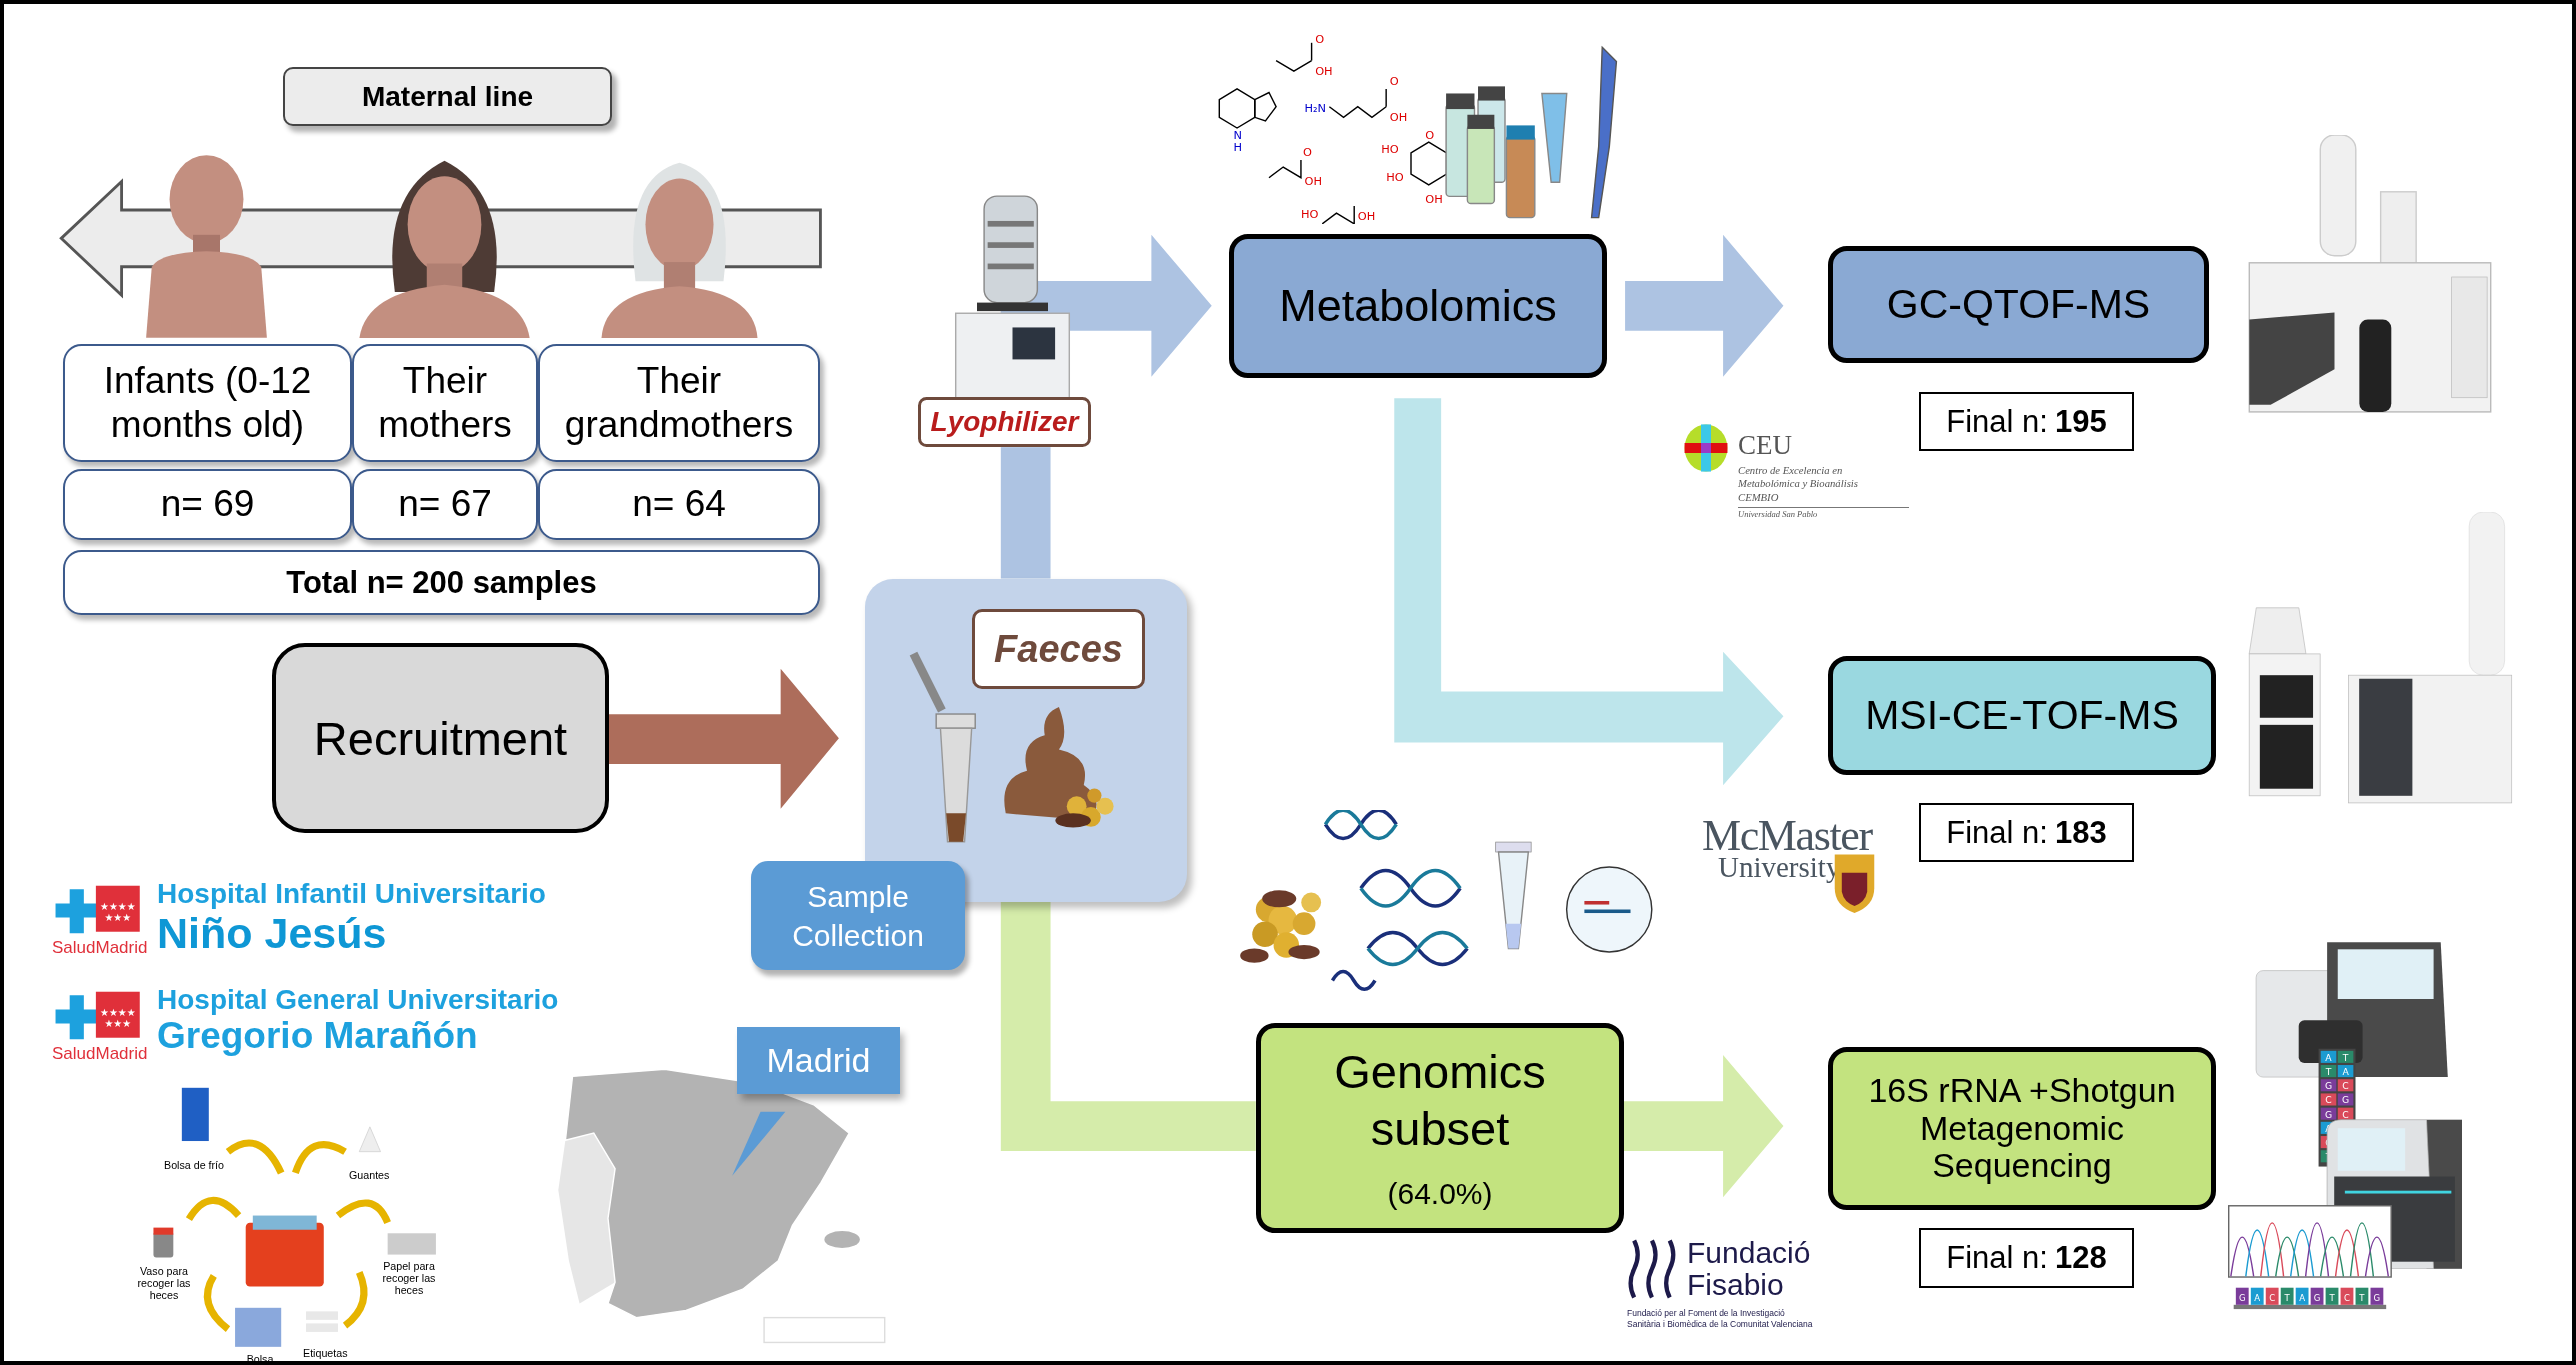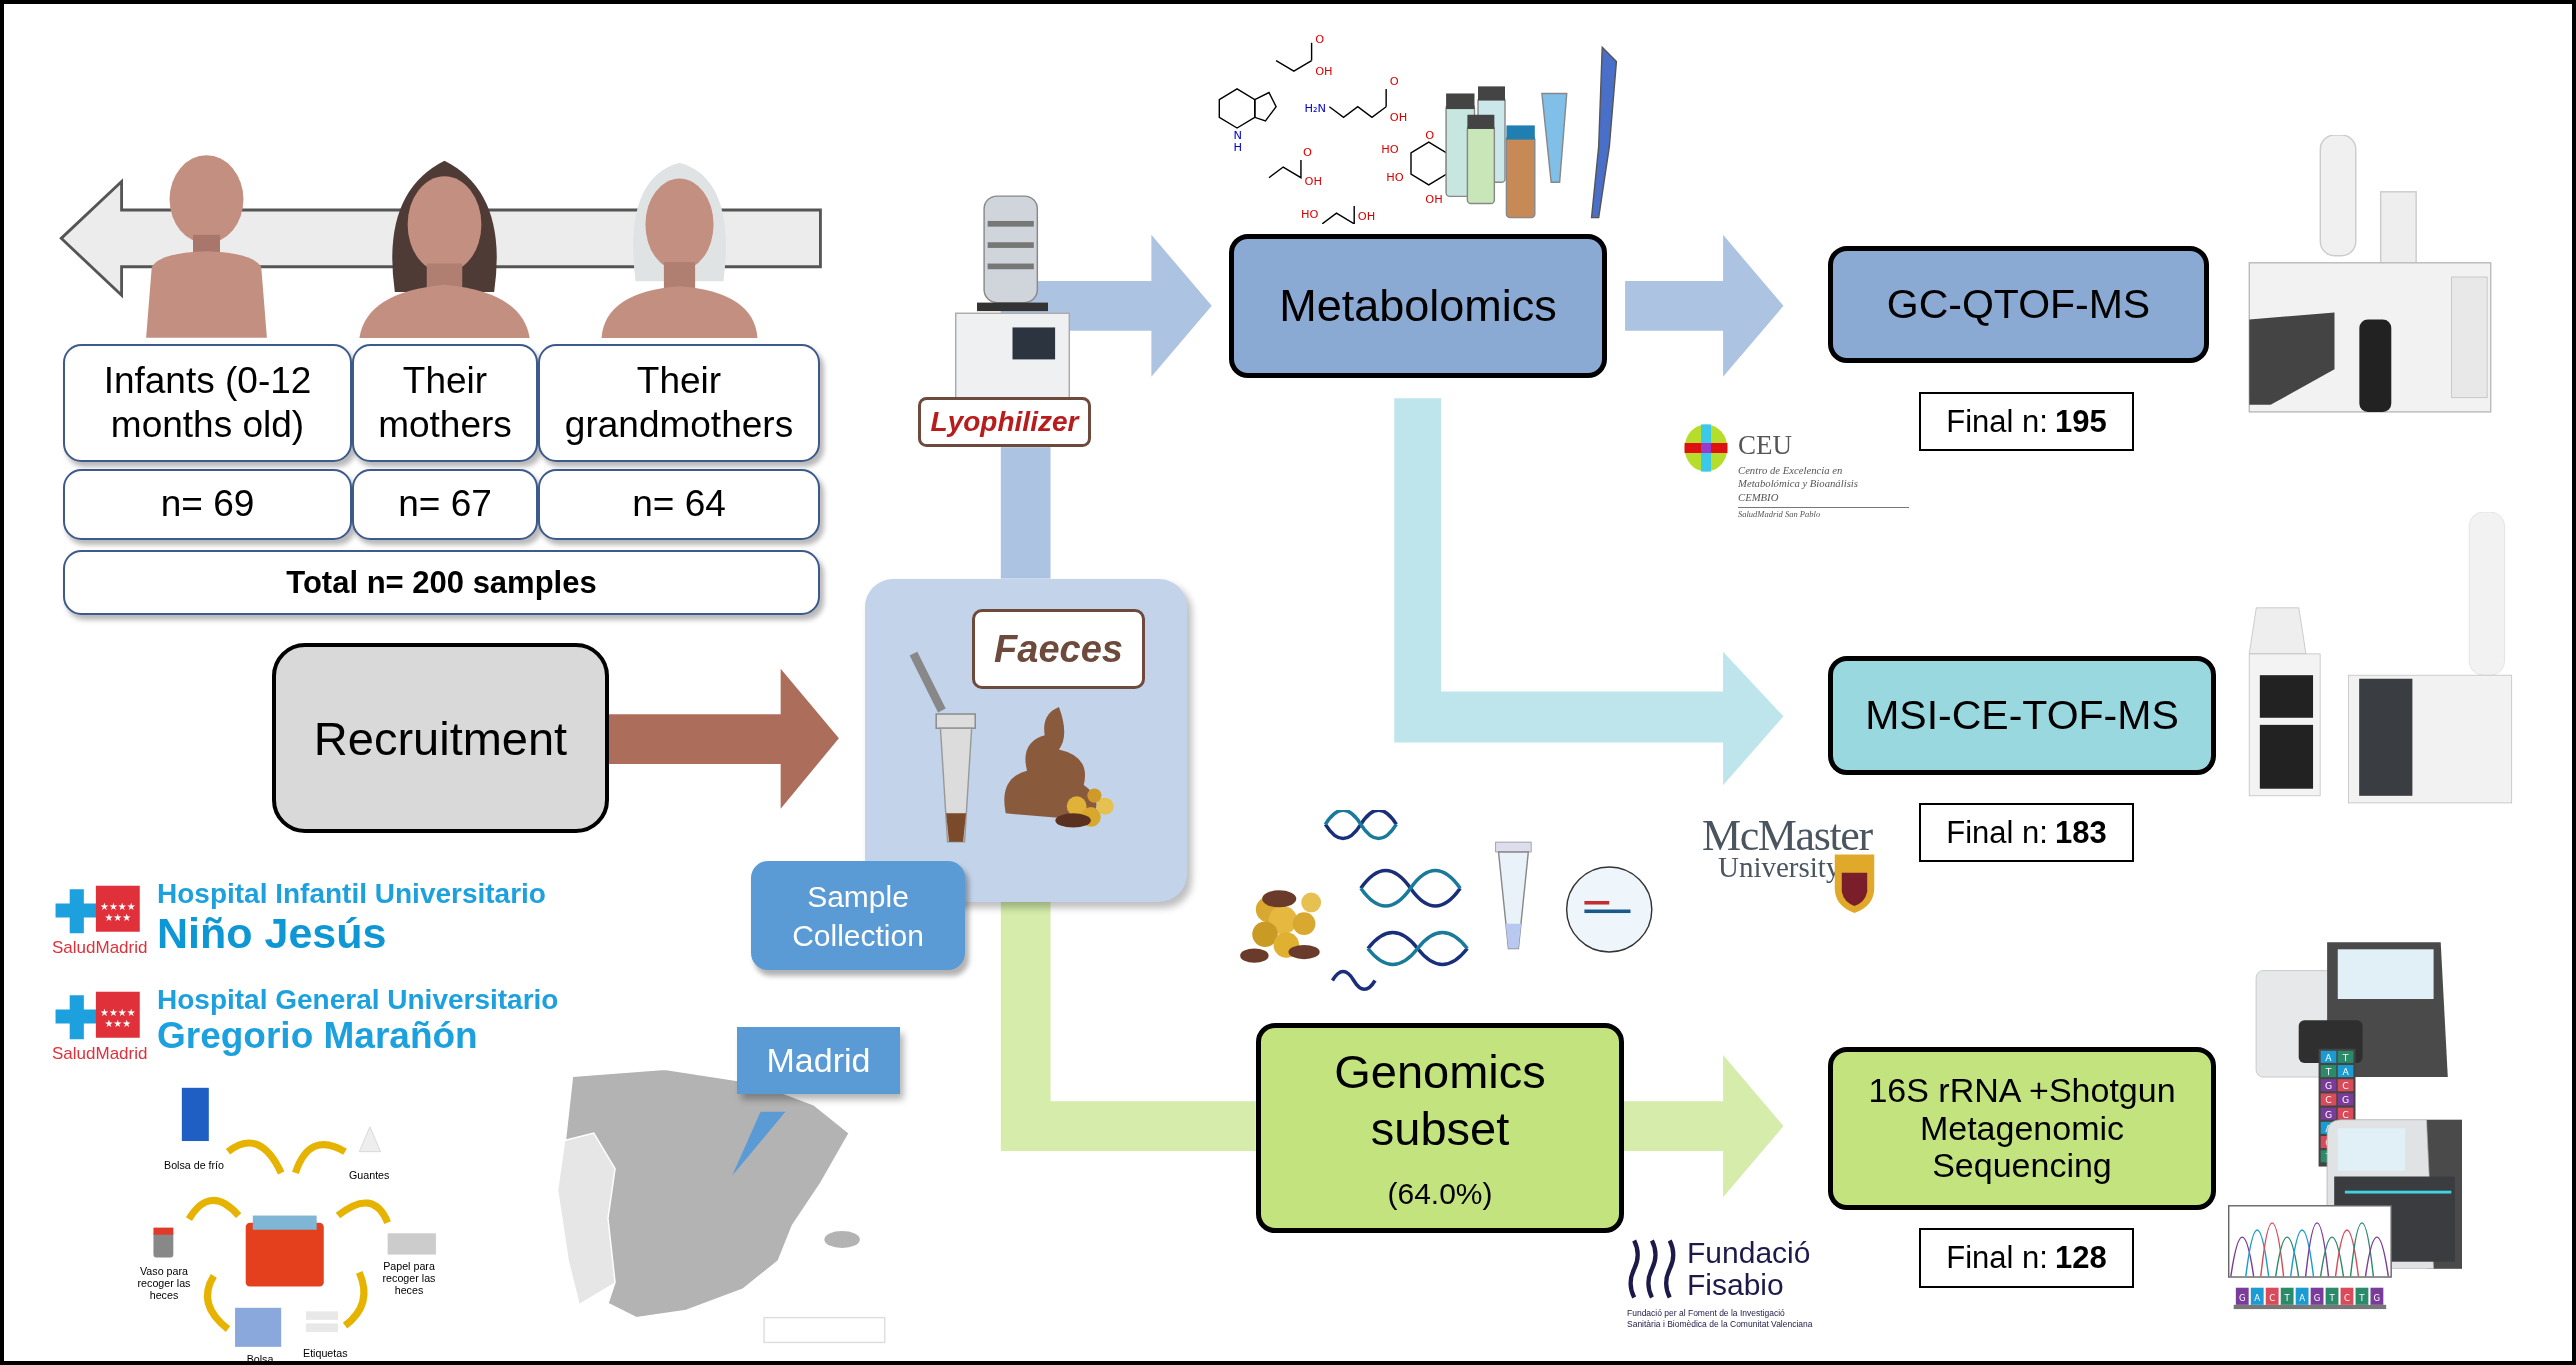--- a/index.html
+++ b/index.html
@@ -55,20 +55,21 @@
 
     <polygon points="2282,390 2420,390 2420,325 2505,425 2420,525 2420,460 2282,460" fill="#adc3e2"></polygon>
 
     <polygon points="1957,555 2023,555 2023,968 2420,968 2420,912 2505,1003 2420,1100 2420,1040 1957,1040" fill="#bde5eb"></polygon>
 
     <polygon points="1403,1263 1473,1263 1473,1545 1762,1545 1762,1615 1403,1615" fill="#d5ecaa"></polygon>
 
     <polygon points="2220,1545 2420,1545 2420,1480 2505,1580 2420,1680 2420,1615 2220,1615" fill="#d5ecaa"></polygon>
   </svg>
 
+  <div class="abs center maternal-label">Maternal line</div>
 
   <svg class="abs" style="left:135px;top:149px" width="135" height="185" viewBox="0 0 190 260">
     <ellipse cx="95" cy="65" rx="52" ry="62" fill="#c38f80"></ellipse>
     <rect x="76" y="115" width="38" height="30" fill="#a8766a"></rect>
     <path d="M10,260 L18,160 Q30,140 95,138 Q160,140 172,160 L180,260 Z" fill="#c38f80"></path>
   </svg>
   <svg class="abs" style="left:348px;top:146px" width="185" height="188" viewBox="0 0 260 265">
     <path d="M60,200 Q40,60 130,15 Q220,60 200,200 Z" fill="#4e3b35"></path>
     <ellipse cx="130" cy="105" rx="52" ry="68" fill="#c38f80"></ellipse>
     <rect x="105" y="160" width="50" height="40" fill="#b07f72"></rect>
@@ -248,21 +249,21 @@
       <ellipse cx="35" cy="35" rx="30" ry="33" fill="#b6dd2a"></ellipse>
       <rect x="28" y="2" width="14" height="66" fill="#3cc8e8"></rect>
       <rect x="5" y="28" width="60" height="14" fill="#e01010"></rect>
       <rect x="28" y="28" width="14" height="14" fill="#9a3ac8"></rect>
     </svg>
     <div class="abs serif" style="left:57px;top:7px;font-size:27px;color:#555;">CEU</div>
     <div class="abs serif" style="left:57px;top:41px;font-size:10.7px;font-style:italic;color:#555;line-height:1.25;">
       <div>Centro de Excelencia en</div>
       <div>Metabolómica y Bioanálisis</div>
       <div>CEMBIO</div>
-      <div style="border-top:0.7px solid #777;margin-top:2.8px;padding-top:1.4px;font-size:8.5px;width:171px;">SaludMadrid San Pablo</div>
+      <div style="border-top:0.7px solid #777;margin-top:2.8px;padding-top:1.4px;font-size:8.5px;width:171px;">Universidad San Pablo</div>
     </div>
   </div>
 
   <div class="abs center stage msi">MSI-CE-TOF-MS</div>
   <div class="abs center final" style="left:1915px;top:799px;">
     <span>Final n:</span>
       <b>183</b>
   </div>
   <svg class="abs" style="left:2238px;top:508px" width="284" height="298" viewBox="0 0 400 420">
     <rect x="320" y="0" width="50" height="230" rx="20" fill="#f2f2f2" stroke="#ddd"></rect>

